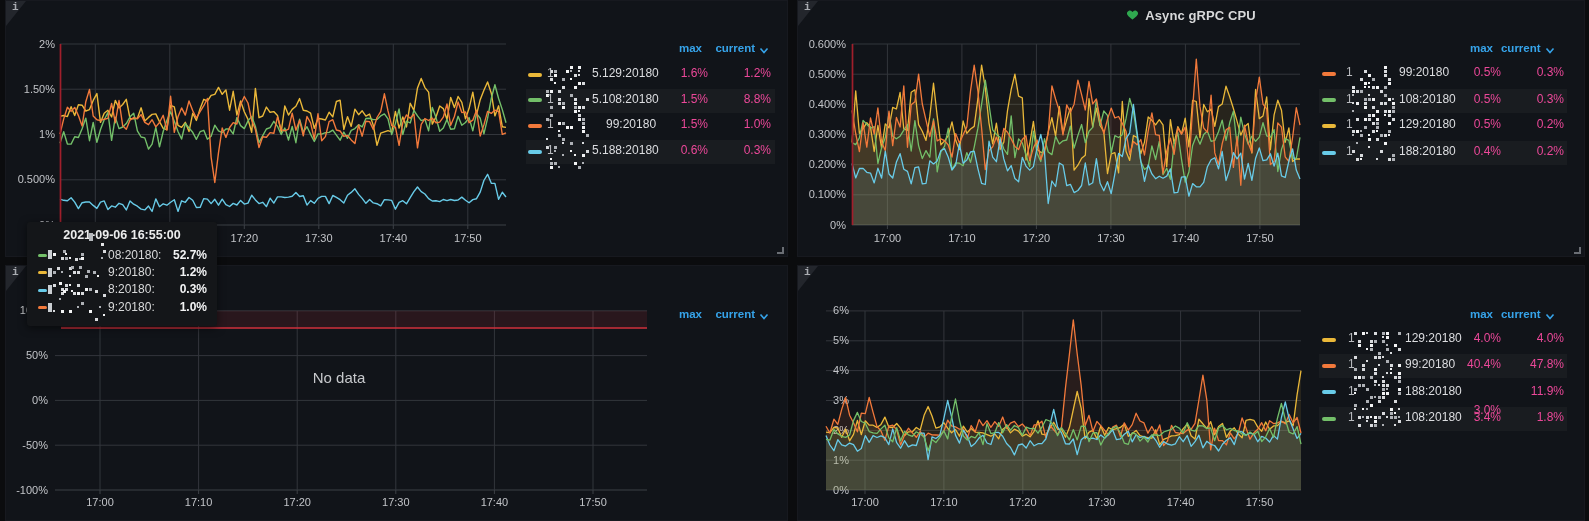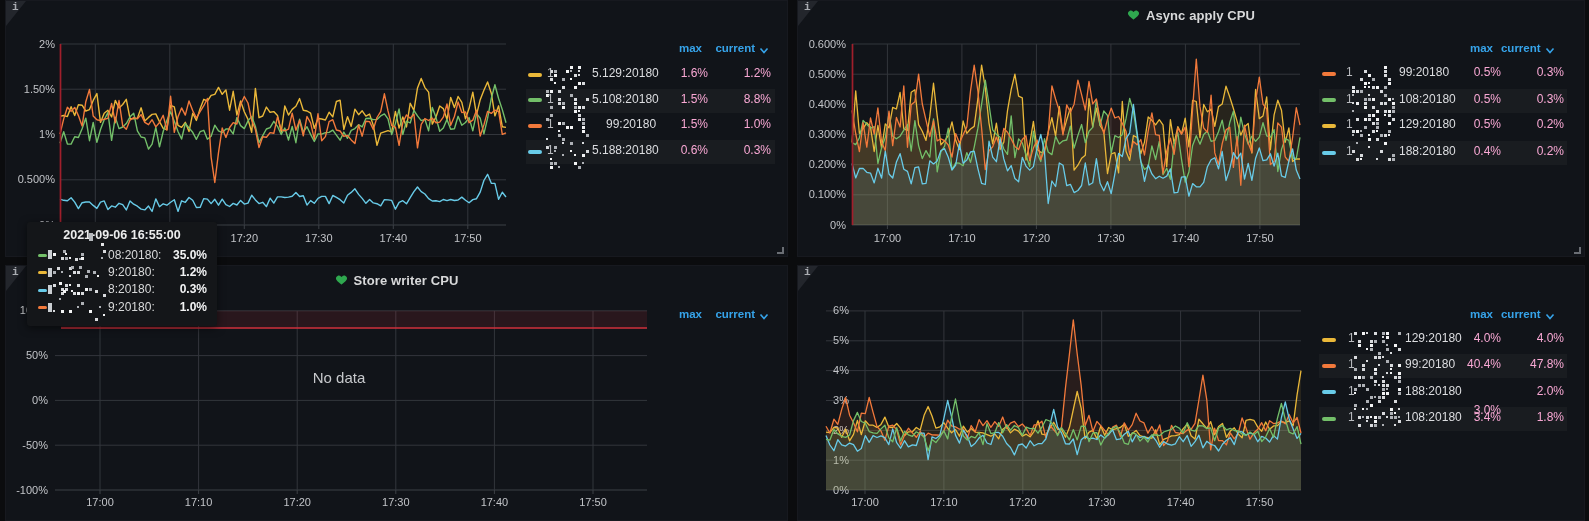--- a/index.html
+++ b/index.html
@@ -17,21 +17,21 @@
 .rh2 { position:absolute; right:3px; bottom:2px; width:2px; height:7px; background:#6a6e74; }
 svg.chart { position:absolute; left:0; top:0; }
 text.ax { fill:#c2c4c8; font-size:11px; font-family:"Liberation Sans",sans-serif; }
 text.nodata { fill:#c7c9cc; font-size:15px; font-family:"Liberation Sans",sans-serif; }
 .lhead { position:absolute; color:#36a3e9; font-size:11.5px; font-weight:bold; text-align:right; }
 .caret { position:absolute; }
 .lshade { position:absolute; height:24px; background:rgba(204,204,220,0.045); }
 .lmark { position:absolute; width:14px; height:4px; border-radius:2px; }
 .lname { position:absolute; color:#dcdde0; font-size:12px; white-space:nowrap; }
 .lname.dim { color:#b9bbbf; }
-.lval { position:absolute; color:#f9a8d4; font-size:12px; text-align:right; }
+.lval { position:absolute; color:#ec4899; font-size:12px; text-align:right; }
 .px { position:absolute; }
 #tooltip { position:absolute; left:27px; top:222px; width:190px; height:104px;
   background:#141619; border-radius:3px; box-shadow:0 2px 8px rgba(0,0,0,0.55); z-index:30; }
 .tt-title { position:absolute; left:0; right:0; top:6px; text-align:center; color:#eceded;
   font-size:12.5px; font-weight:bold; }
 .tt-mark { position:absolute; left:11px; width:9px; height:3px; border-radius:1.5px; }
 .tt-name { position:absolute; left:24px; color:#d8d9da; font-size:12px; }
 .tt-val { position:absolute; right:10px; color:#f2f3f4; font-size:12px; font-weight:bold; }
 </style></head>
 <body>
@@ -42,34 +42,28 @@
 <div class="rh1"></div>
       <div class="rh2"></div>
 </div>
     <div class="panel" style="left:797px;top:0px;width:788px;height:257px">
 <div class="corner"></div>
       <div class="iglyph">i</div>
 <div class="ptitle">
         <svg class="heart" style="left:0px;top:0px" width="13" height="12" viewBox="0 0 24 24">
           <path fill="#2fa84f" d="M12 21s-8.5-5.6-10.6-10C.1 8.2 1.5 4.6 4.7 3.4 6.9 2.6 9.3 3.3 12 5.9c2.7-2.6 5.1-3.3 7.3-2.5 3.2 1.2 4.6 4.8 3.3 7.6C20.5 15.4 12 21 12 21z"></path>
         </svg>
-        <span>Async apply CPU</span>
+        <span>Async gRPC CPU</span>
       </div>
 <div class="rh1"></div>
       <div class="rh2"></div>
 </div>
     <div class="panel" style="left:5px;top:265px;width:783px;height:256px">
 <div class="corner"></div>
       <div class="iglyph">i</div>
-<div class="ptitle">
-        <svg class="heart" style="left:0px;top:0px" width="13" height="12" viewBox="0 0 24 24">
-          <path fill="#2fa84f" d="M12 21s-8.5-5.6-10.6-10C.1 8.2 1.5 4.6 4.7 3.4 6.9 2.6 9.3 3.3 12 5.9c2.7-2.6 5.1-3.3 7.3-2.5 3.2 1.2 4.6 4.8 3.3 7.6C20.5 15.4 12 21 12 21z"></path>
-        </svg>
-        <span>Store writer CPU</span>
-      </div>
 
 </div>
     <div class="panel" style="left:797px;top:265px;width:788px;height:256px">
 <div class="corner"></div>
       <div class="iglyph">i</div>
 
 </div>
 <svg class="chart" width="1589" height="521" viewBox="0 0 1589 521">
 <line x1="60" y1="44.0" x2="506" y2="44.0" stroke="#33363c" stroke-width="1"></line>
 <text x="55" y="47.5" text-anchor="end" class="ax">2%</text>
@@ -278,21 +272,21 @@
     <div class="lval" style="left:1441px;top:331.0px;width:60px">4.0%</div>
     <div class="lval" style="left:1504px;top:331.0px;width:60px">4.0%</div>
 <div class="lshade" style="left:1319px;top:354.0px;width:248px"></div>
     <div class="lmark" style="left:1322px;top:364px;background:#F2793B"></div>
     <div class="lname" style="left:1405px;top:357.0px">99:20180</div>
     <div class="lval" style="left:1441px;top:357.0px;width:60px">40.4%</div>
     <div class="lval" style="left:1504px;top:357.0px;width:60px">47.8%</div>
 <div class="lmark" style="left:1322px;top:390px;background:#68CBE8"></div>
     <div class="lname" style="left:1405px;top:383.5px">188:20180</div>
     <div class="lval" style="left:1441px;top:403px;width:60px">3.0%</div>
-    <div class="lval" style="left:1504px;top:383.5px;width:60px">2.0%</div>
+    <div class="lval" style="left:1504px;top:383.5px;width:60px">11.9%</div>
 <div class="lshade" style="left:1319px;top:406.6px;width:248px"></div>
     <div class="lmark" style="left:1322px;top:417px;background:#73BF69"></div>
     <div class="lname" style="left:1405px;top:409.6px">108:20180</div>
     <div class="lval" style="left:1441px;top:409.6px;width:60px">3.4%</div>
     <div class="lval" style="left:1504px;top:409.6px;width:60px">1.8%</div>
 <div class="px" style="left:546px;top:90px;width:3px;height:3px;background:#aeb1b6"></div>
 <div class="px" style="left:546px;top:94px;width:3px;height:3px;background:#f2f3f4"></div>
 <div class="px" style="left:546px;top:118px;width:3px;height:3px;background:#aeb1b6"></div>
 <div class="px" style="left:546px;top:138px;width:2px;height:2px;background:#d8dadd"></div>
 <div class="px" style="left:546px;top:146px;width:3px;height:3px;background:#d8dadd"></div>
@@ -556,21 +550,21 @@
 <div class="px" style="left:1398px;top:416px;width:2px;height:2px;background:#aeb1b6"></div>
 <div class="px" style="left:1398px;top:420px;width:3px;height:3px;background:#d8dadd"></div>
 <div class="lname dim" style="left:1348px;top:331px">1</div>
 <div class="lname dim" style="left:1348px;top:357px">1</div>
 <div class="lname dim" style="left:1348px;top:384px">1</div>
 <div class="lname dim" style="left:1348px;top:410px">1</div>
 <div id="tooltip">
 <div class="tt-title">2021-09-06 16:55:00</div>
 <div class="tt-mark" style="top:32px;background:#73BF69"></div>
 <div class="tt-name" style="left:81px;top:26px">08:20180:</div>
-<div class="tt-val" style="top:26px">35.0%</div>
+<div class="tt-val" style="top:26px">52.7%</div>
 <div class="tt-mark" style="top:49px;background:#EAB839"></div>
 <div class="tt-name" style="left:81px;top:43px">9:20180:</div>
 <div class="tt-val" style="top:43px">1.2%</div>
 <div class="tt-mark" style="top:67px;background:#68CBE8"></div>
 <div class="tt-name" style="left:81px;top:60px">8:20180:</div>
 <div class="tt-val" style="top:60px">0.3%</div>
 <div class="tt-mark" style="top:84px;background:#F2793B"></div>
 <div class="tt-name" style="left:81px;top:78px">9:20180:</div>
 <div class="tt-val" style="top:78px">1.0%</div>
 </div>

